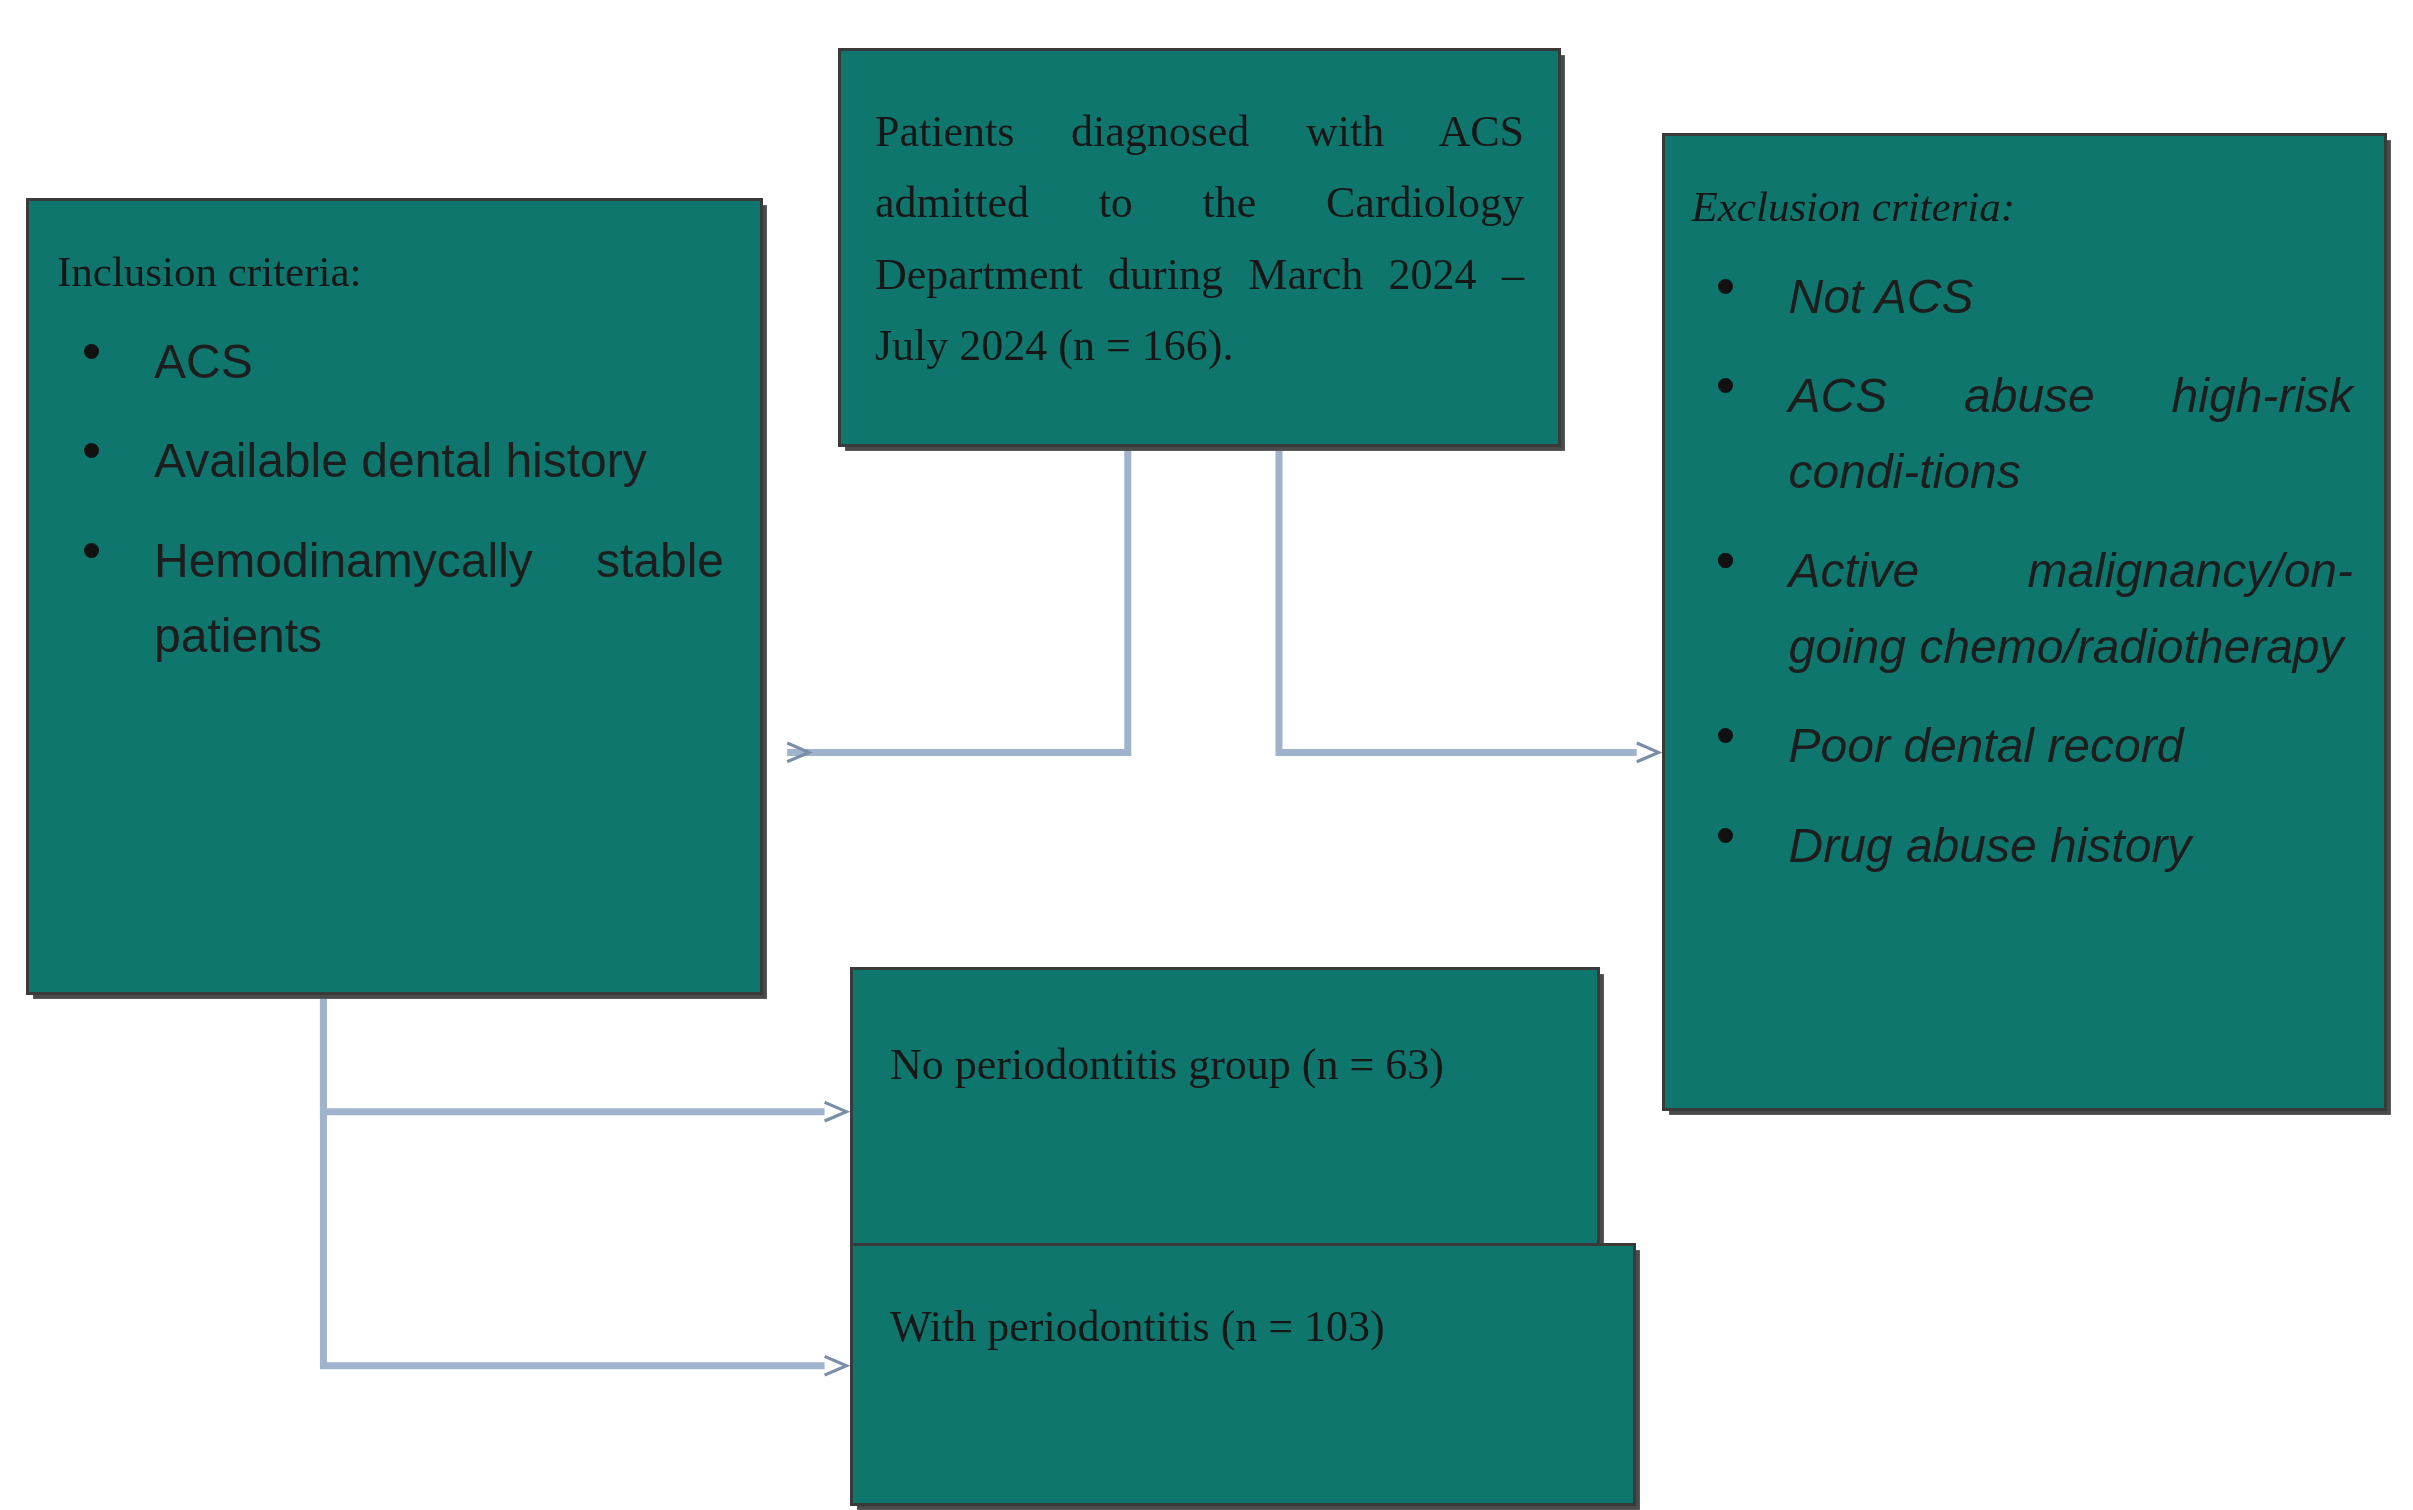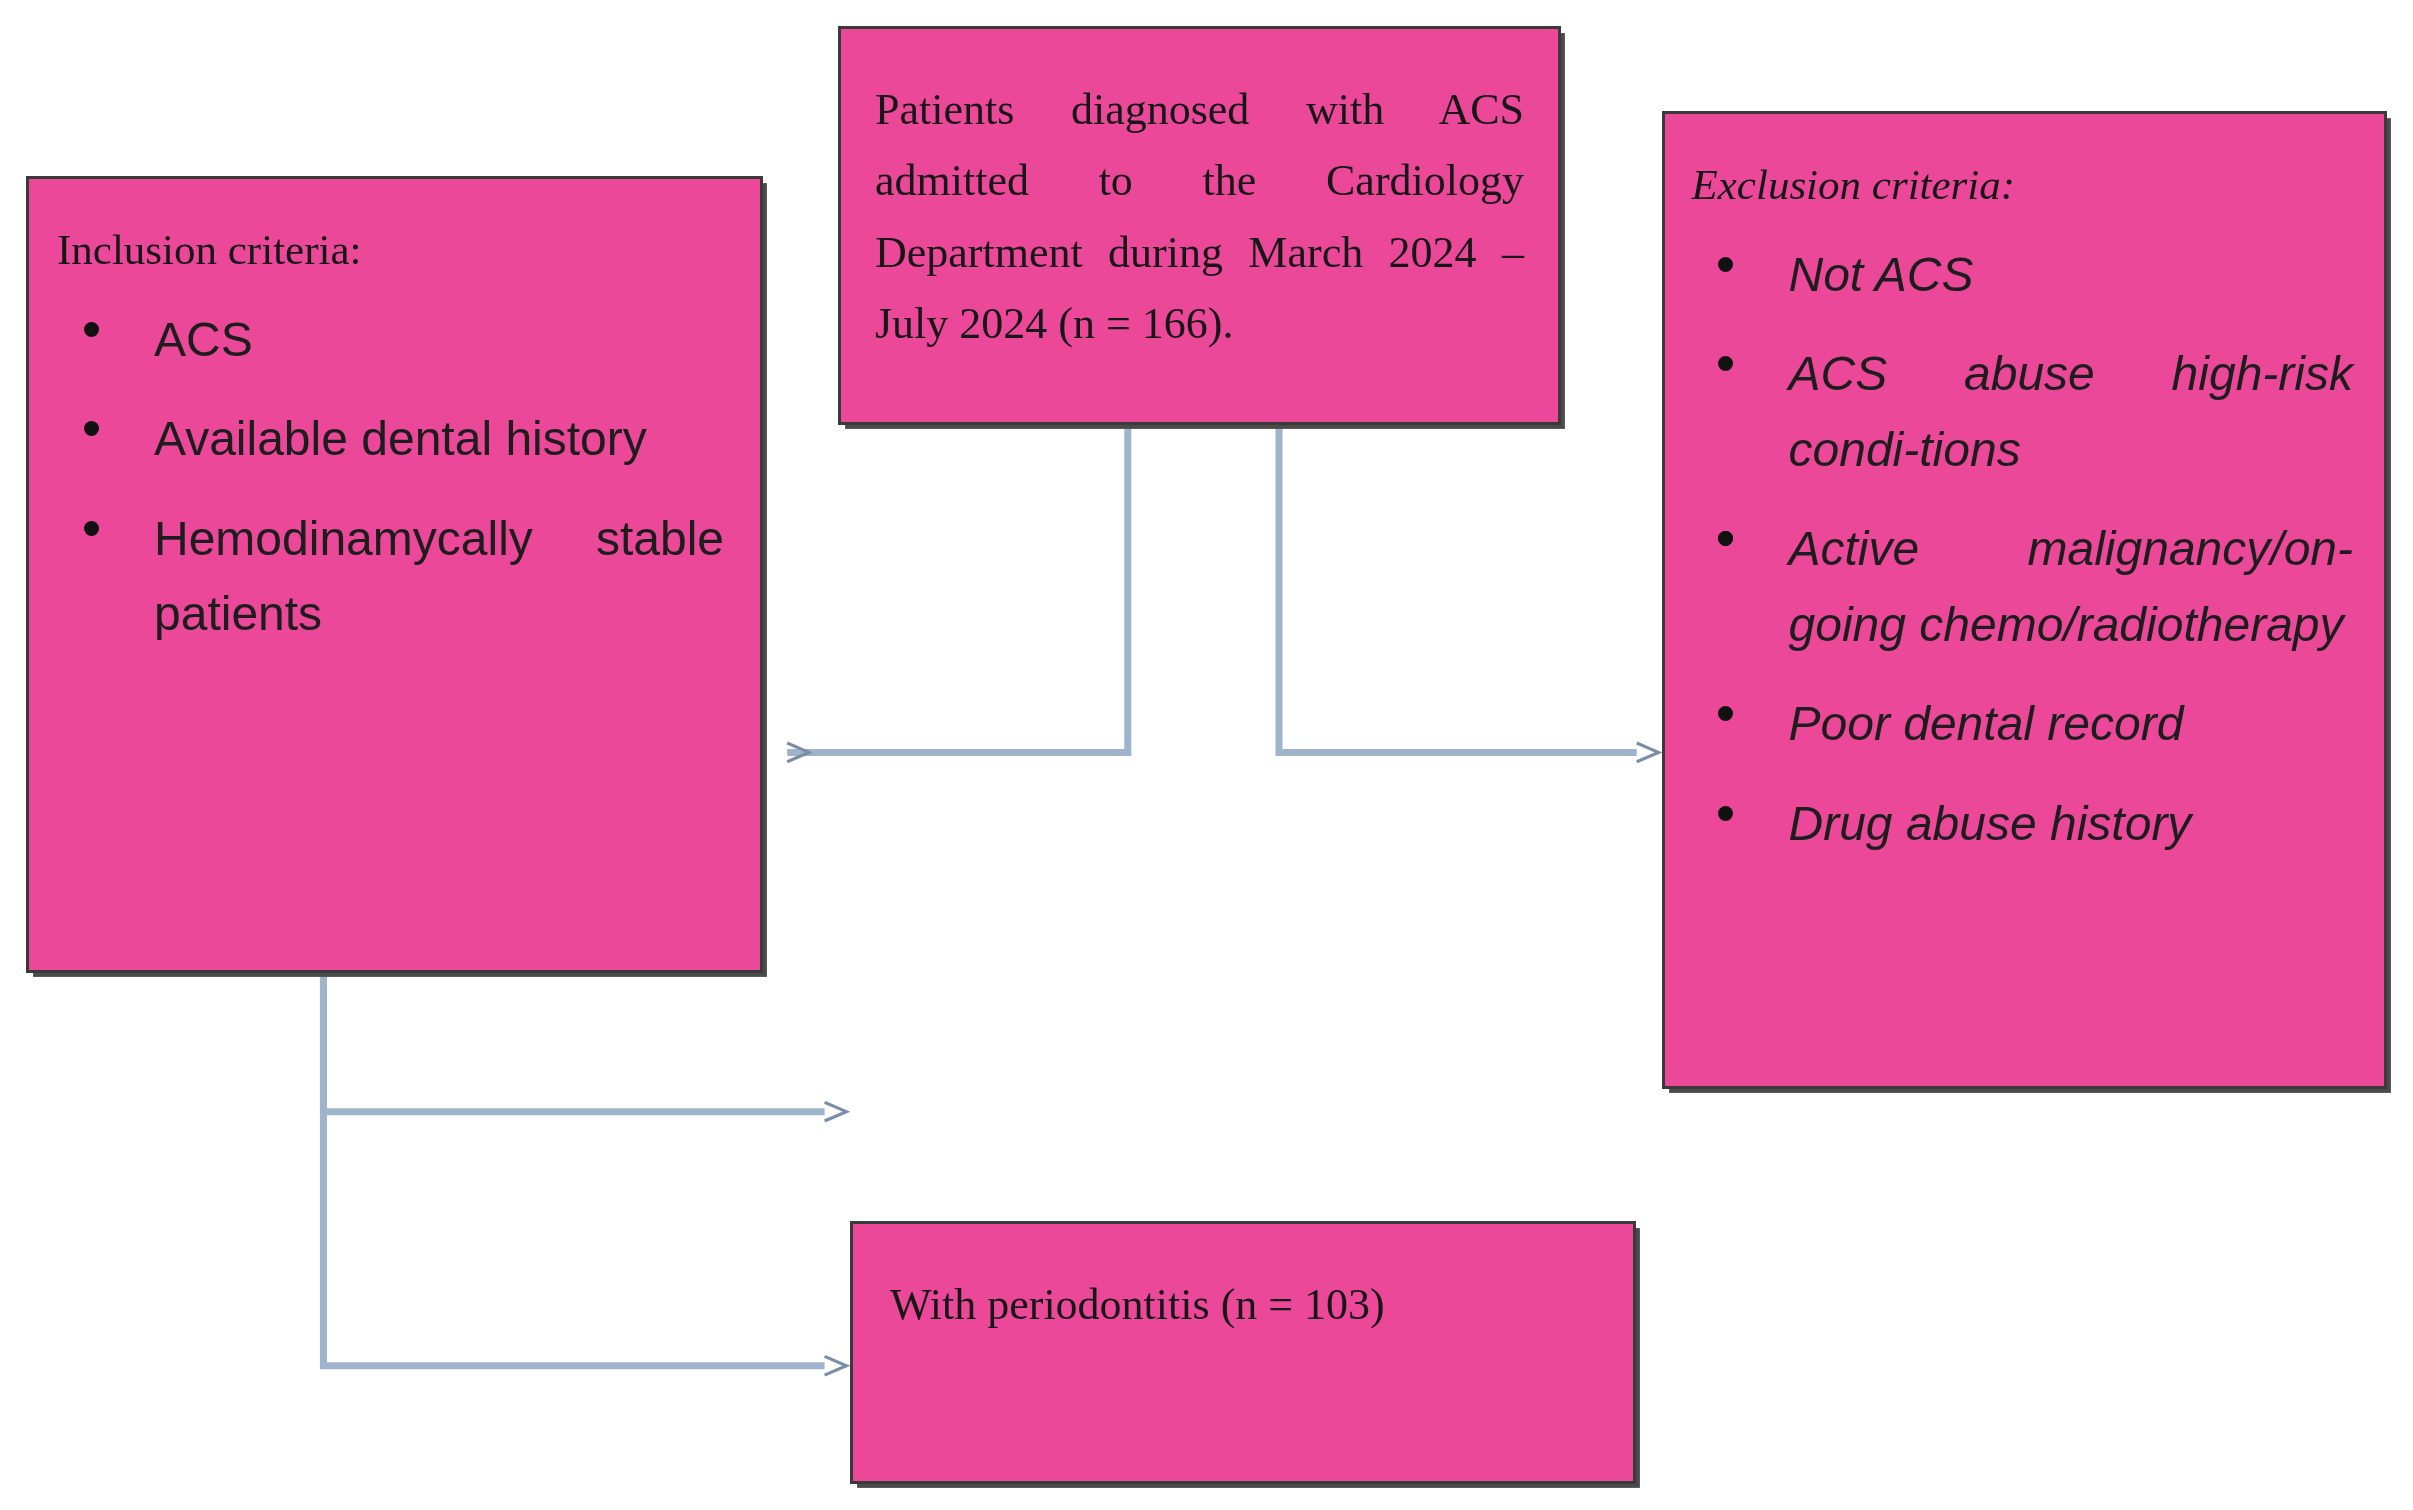--- a/index.html
+++ b/index.html
@@ -17,23 +17,24 @@
     width: 2413px;
     height: 1511px;
     background: #ffffff;
     overflow: hidden;
   }
 
   
   .box {
     position: absolute;
     box-sizing: border-box;
-    background: #ec4899;
+    background: #0f766e;
     border: 3.9px solid #3a3a3a;
     box-shadow: 5.5px 5.5px 0 -1.6px #4a4a4a;
+    margin-top: 22px;
   }
 
   
   .serif-box-text {
     font-family: "Liberation Serif", "DejaVu Serif", serif;
     font-size: 44px;
     line-height: 1.62;
     text-align: justify;
     text-justify: inter-word;
     color: #171717;
@@ -199,19 +200,22 @@
         <span class="bullet"></span>
         <span>Poor dental record</span>
       </li>
       <li class="criteria-item">
         <span class="bullet"></span>
         <span>Drug abuse history</span>
       </li>
     </ul>
   </div>
 
+  <div class="box" id="box-no-perio">
+    <p class="serif-box-text">No periodontitis group (n = 63)</p>
+  </div>
 
   <div class="box" id="box-with-perio">
     <p class="serif-box-text">With periodontitis (n = 103)</p>
   </div>
 
 </div>
 
 
 </body></html>

